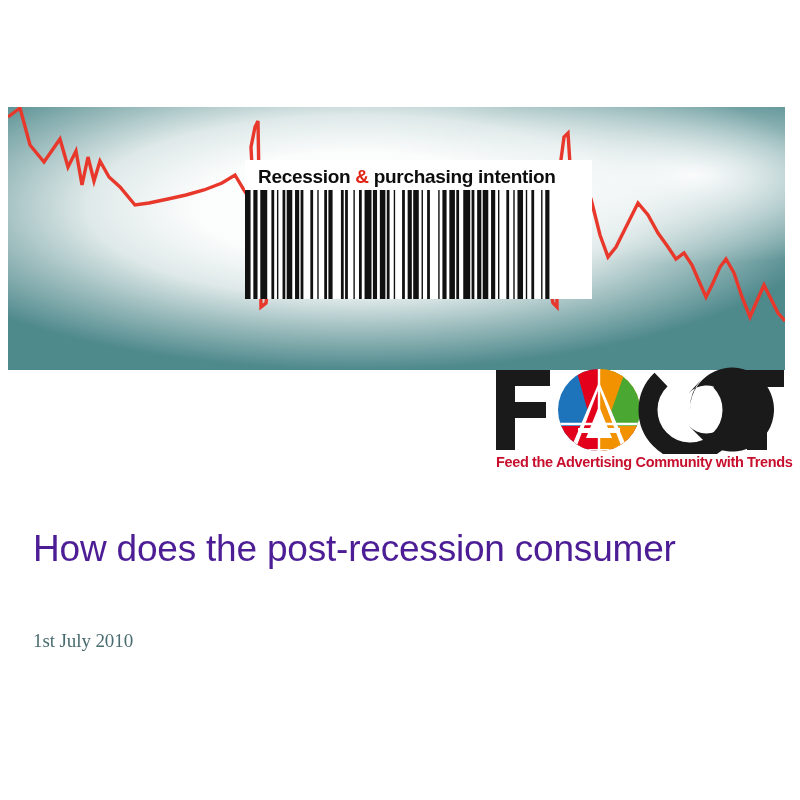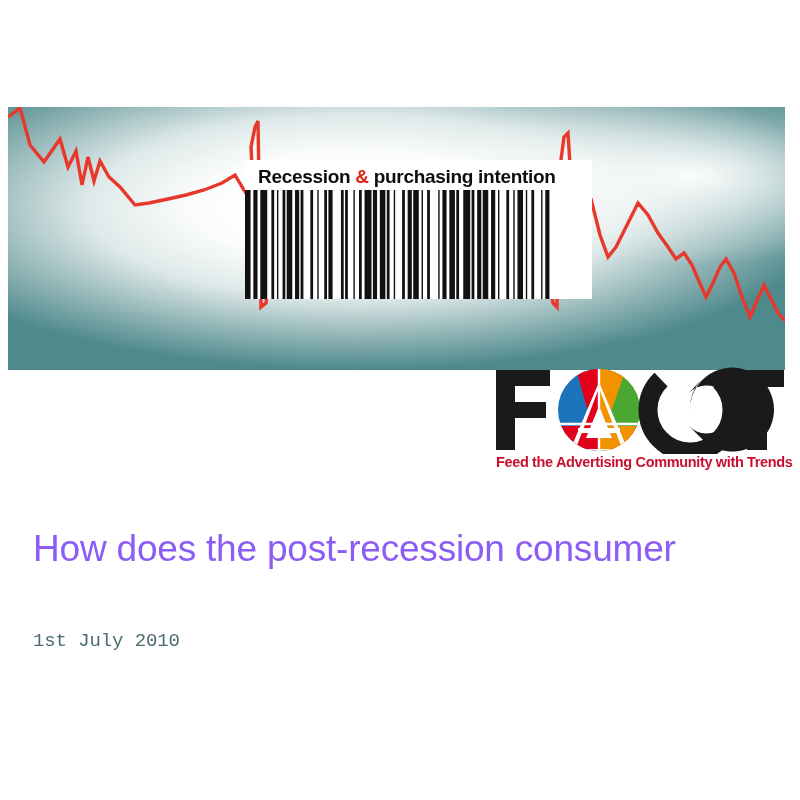--- a/index.html
+++ b/index.html
@@ -93,29 +93,29 @@
   
   .headline {
     position: absolute;
     left: 33px;
     top: 524px;
     width: 730px;
     font-family: "Liberation Sans", sans-serif;
     font-size: 37px;
     font-weight: normal;
     line-height: 50px;
-    color: #8b5cf6;
+    color: #4c1d95;
     letter-spacing: -0.2px;
   }
   .headline-line { display: block; }
   .subtitle {
     position: absolute;
     left: 33px;
     top: 630px;
-    font-family: Liberation Mono, monospace;
+    font-family: Liberation Serif, serif;
     font-size: 19px;
     font-weight: normal;
     color: #4a6c70;
     letter-spacing: -0.1px;
   }
 </style>
 </head>
 <body>
 
 <div class="hero">

